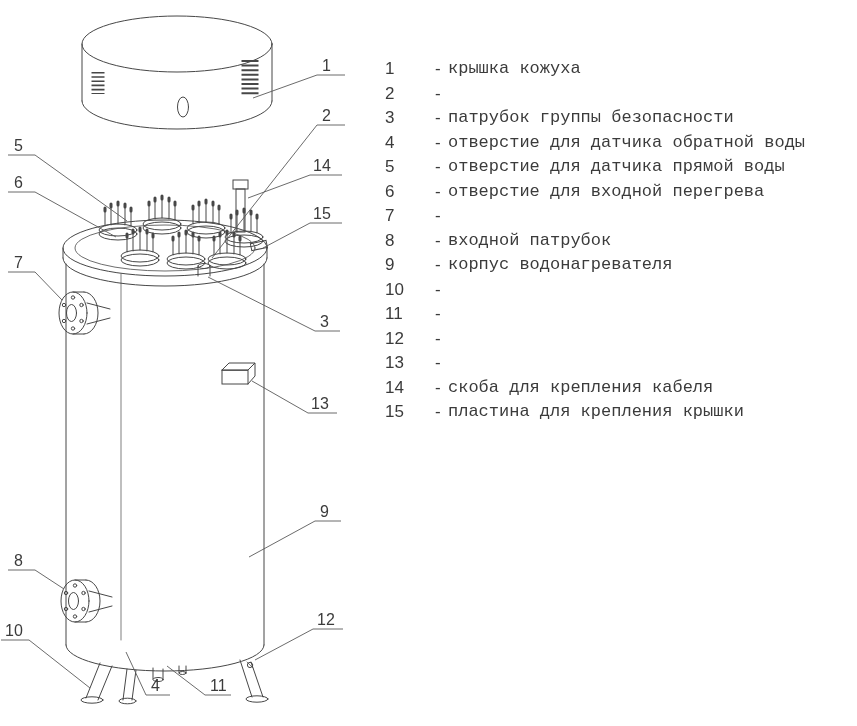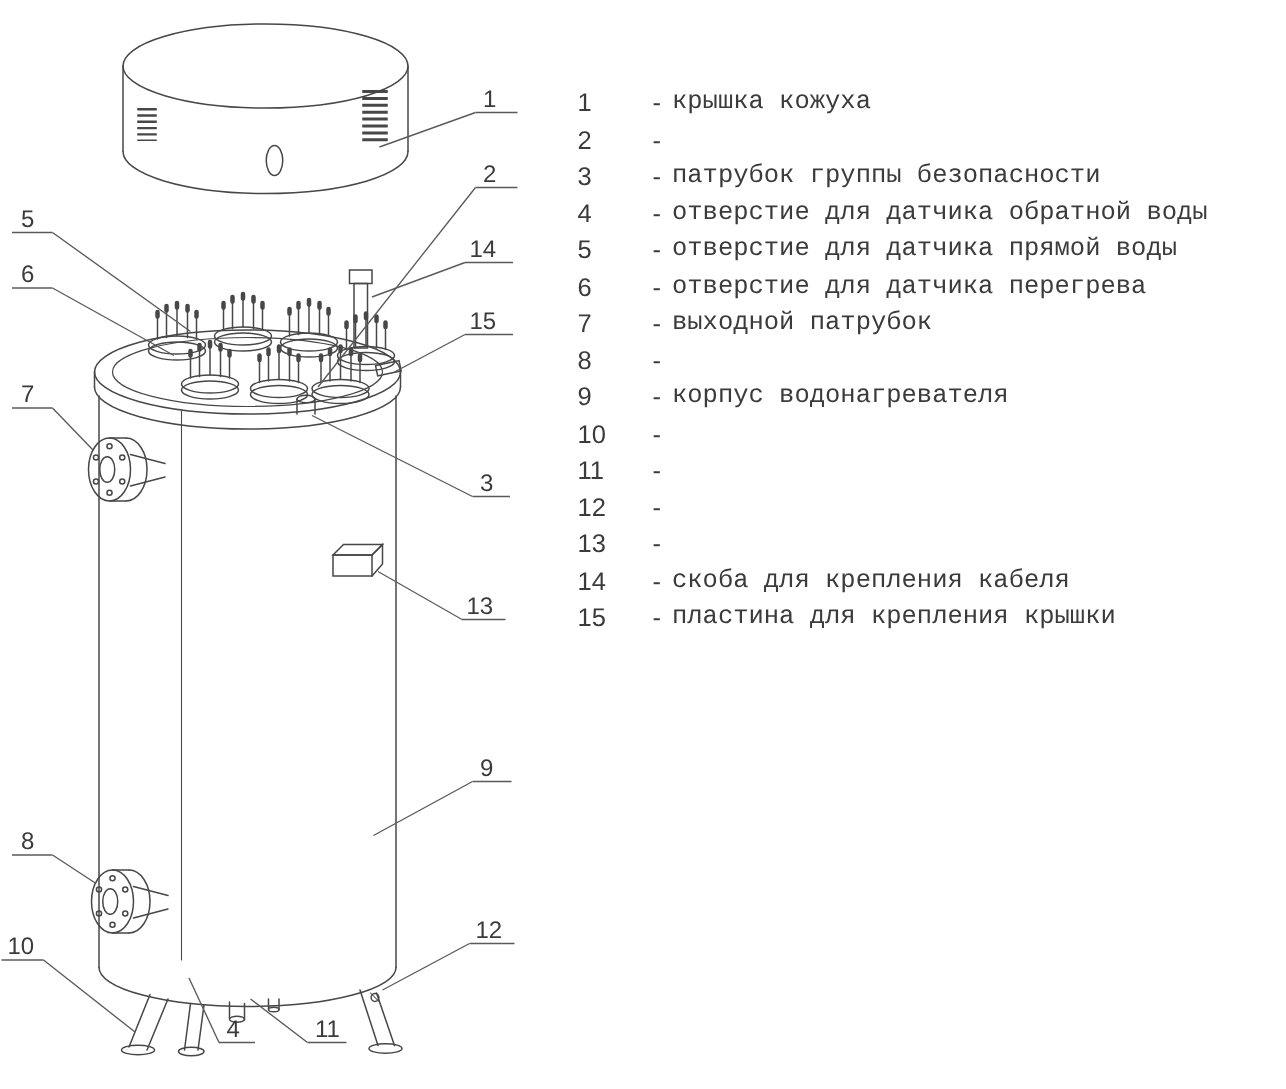--- a/index.html
+++ b/index.html
@@ -239,30 +239,30 @@
       <span class="legend-label">отверстие для датчика обратной воды</span>
     </div>
       <div class="legend-row">
       <span class="legend-num">5</span>
       <span class="legend-dash">-</span>
       <span class="legend-label">отверстие для датчика прямой воды</span>
     </div>
       <div class="legend-row">
       <span class="legend-num">6</span>
       <span class="legend-dash">-</span>
-      <span class="legend-label">отверстие для датчика перегрева</span>
+      <span class="legend-label">отверстие для входной перегрева</span>
     </div>
       <div class="legend-row">
       <span class="legend-num">7</span>
       <span class="legend-dash">-</span>
-      <span class="legend-label">выходной патрубок</span>
     </div>
       <div class="legend-row">
       <span class="legend-num">8</span>
       <span class="legend-dash">-</span>
+      <span class="legend-label">входной патрубок</span>
     </div>
       <div class="legend-row">
       <span class="legend-num">9</span>
       <span class="legend-dash">-</span>
       <span class="legend-label">корпус водонагревателя</span>
     </div>
       <div class="legend-row">
       <span class="legend-num">10</span>
       <span class="legend-dash">-</span>
     </div>

